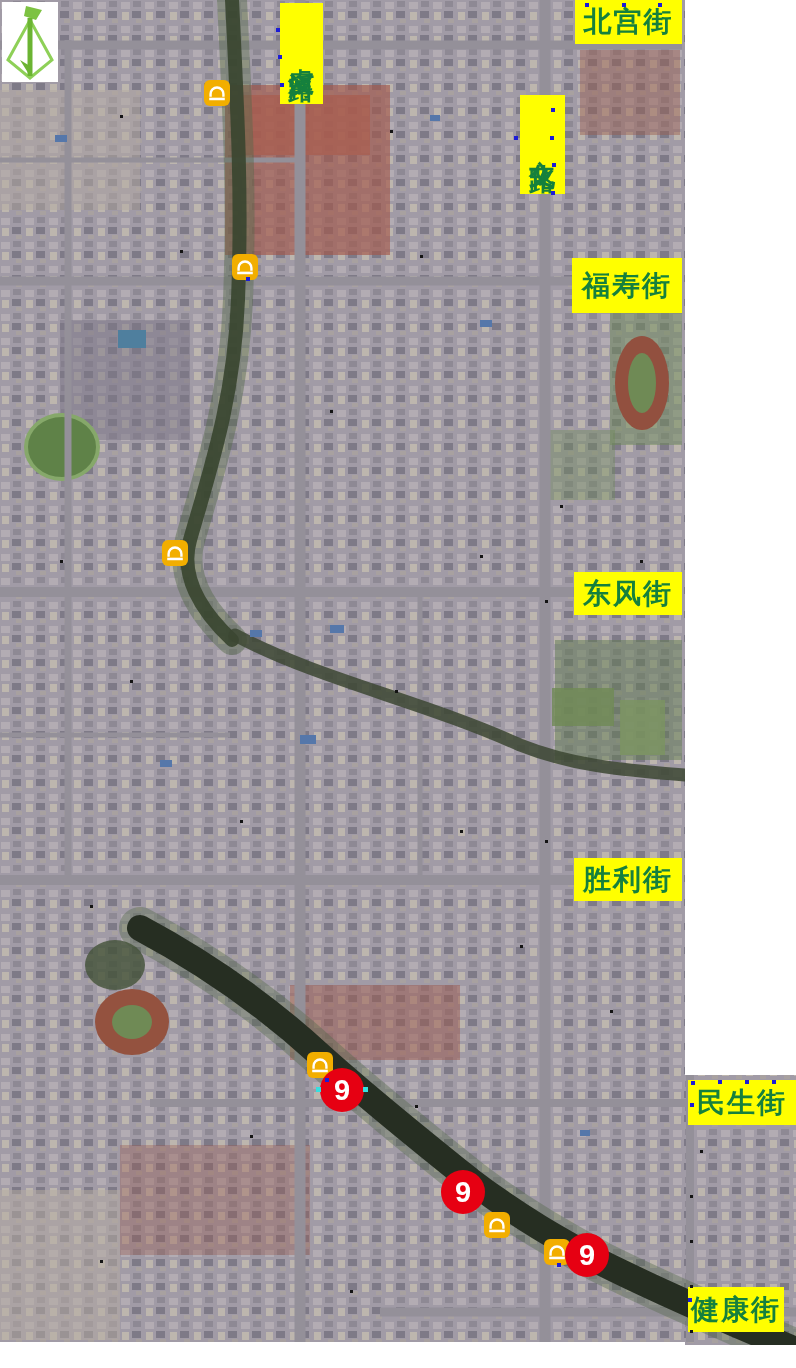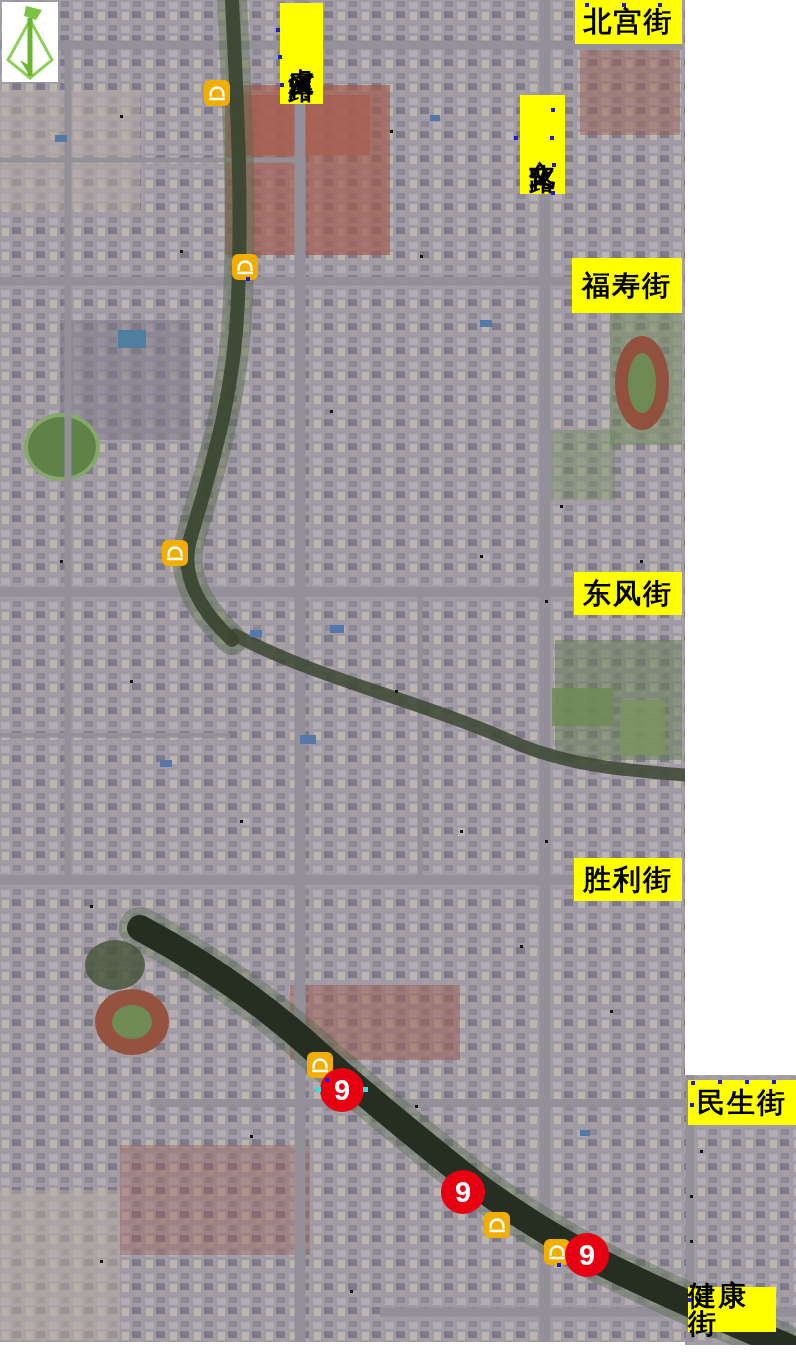--- a/index.html
+++ b/index.html
@@ -3,21 +3,21 @@
 <meta charset="utf-8">
 <style>
   html,body{margin:0;padding:0;background:#ffffff;}
   .canvas{
     position:relative;width:796px;height:1368px;background:#ffffff;overflow:hidden;
     font-family:"Liberation Sans","DejaVu Sans",sans-serif;
   }
   .map-area{position:absolute;left:0;top:0;width:796px;height:1368px;}
   .compass{position:absolute;left:2px;top:2px;width:56px;height:80px;background:#ffffff;}
   .street-label{
-    position:absolute;background:#ffff00;color:#000000;
+    position:absolute;background:#ffff00;color:#15803d;
     display:flex;align-items:center;justify-content:center;
     font-weight:bold;font-size:28px;line-height:1;letter-spacing:2px;
     box-sizing:border-box;
   }
   .street-label.vertical{
     writing-mode:vertical-rl;text-orientation:upright;letter-spacing:4px;font-size:26px;
   }
   .bridge-icon{
     position:absolute;width:26px;height:26px;background:#f2ae00;border-radius:6px;
     display:flex;align-items:center;justify-content:center;
@@ -128,21 +128,21 @@
   </div>
 
   <div id="labels-layer">
       <div class="street-label" style="left: 575px; top: 0px; width: 107px; height: 44px;">北宫街</div>
       <div class="street-label vertical" style="left: 280px; top: 3px; width: 43px; height: 101px;">虞河路</div>
       <div class="street-label vertical" style="left: 520px; top: 95px; width: 45px; height: 99px;">文化路</div>
       <div class="street-label" style="left: 572px; top: 258px; width: 110px; height: 55px;">福寿街</div>
       <div class="street-label" style="left: 574px; top: 572px; width: 108px; height: 43px;">东风街</div>
       <div class="street-label" style="left: 574px; top: 858px; width: 108px; height: 43px;">胜利街</div>
       <div class="street-label" style="left: 688px; top: 1080px; width: 108px; height: 45px;">民生街</div>
-      <div class="street-label" style="left: 688px; top: 1287px; width: 88px; height: 45px;">健康街</div>
+      <div class="street-label" style="left: 688px; top: 1287px; width: 96px; height: 45px; text-align: center;">健康街</div>
     </div>
   <div id="markers-layer">
       <div class="bridge-icon" style="left: 204px; top: 80px;">
         <svg viewBox="0 0 24 24">
           <path d="M5 16 v-3 a7 7 0 0 1 14 0 v3" fill="none" stroke="#ffffff" stroke-width="2.6"></path>
           <line x1="3.5" y1="18.5" x2="20.5" y2="18.5" stroke="#ffffff" stroke-width="2.8"></line>
         </svg>
       </div>
       <div class="bridge-icon" style="left: 232px; top: 254px;">
         <svg viewBox="0 0 24 24">

